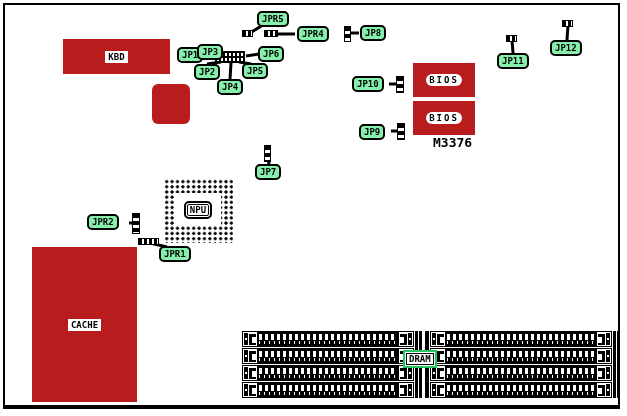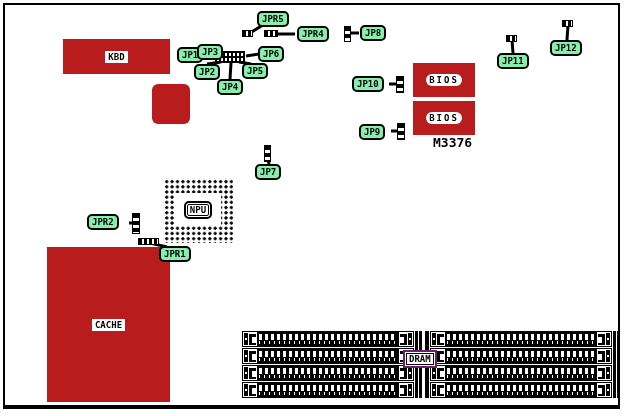--- a/index.html
+++ b/index.html
@@ -46,21 +46,21 @@
         background:linear-gradient(#000 0 4px,#fff 4px 6px,#000 6px 100%);}
   .latch{width:7px;height:11px;box-sizing:border-box;border-left:3px solid #000;
         border-top:3px solid #000;border-bottom:2px solid #000;}
   .latch.r{transform:scaleX(-1);}
   .pins{flex:1;height:14px;box-sizing:border-box;background:#000;
         padding:2px 2px 1px;display:flex;flex-direction:column;gap:1px;}
   .pins .ra{height:6px;background:repeating-linear-gradient(90deg,#fff 0 3px,#000 3px 6px);}
   .pins .rb{height:3px;background:repeating-linear-gradient(90deg,#fff 0 1px,#000 1px 5px);}
   .vbar{position:absolute;z-index:2;background:#000;}
 
-  .dram-label{position:absolute;z-index:4;background:#fff;border:2px solid #701a75;padding:1px;}
+  .dram-label{position:absolute;z-index:4;background:#fff;border:2px solid #22c55e;padding:1px;}
   .dram-label .inner{border:1px solid #000;padding:0 2px;font-weight:bold;font-size:9px;line-height:10px;}
 
   .partno{position:absolute;z-index:2;color:#000;font-weight:bold;font-size:13px;line-height:10px;}
 </style>
 </head>
 <body>
 
 <div class="stage">
 
   <div class="board-outline"></div>
@@ -134,21 +134,21 @@
   <div class="partno" style="left:433px;top:138px;">M3376</div>
 
   <div class="npu-socket" style="left:163px;top:178px;width:70px;height:65px;">
     <div class="npu-core">
       <div class="npu-box">
         <div class="inner">NPU</div>
       </div>
     </div>
   </div>
 
-  <div class="chip" style="left:32px;top:247px;width:123px;height:155px;margin-left:15px;">
+  <div class="chip" style="left:32px;top:247px;width:105px;height:155px;">
     <span class="tag">CACHE</span>
   </div>
 
   <div class="bank" style="left:242px;top:331px;width:172px;">
     <div class="simm">
         <div class="post"></div>
         <div class="latch"></div>
         <div class="pins">
           <div class="ra"></div>
           <div class="rb"></div>

